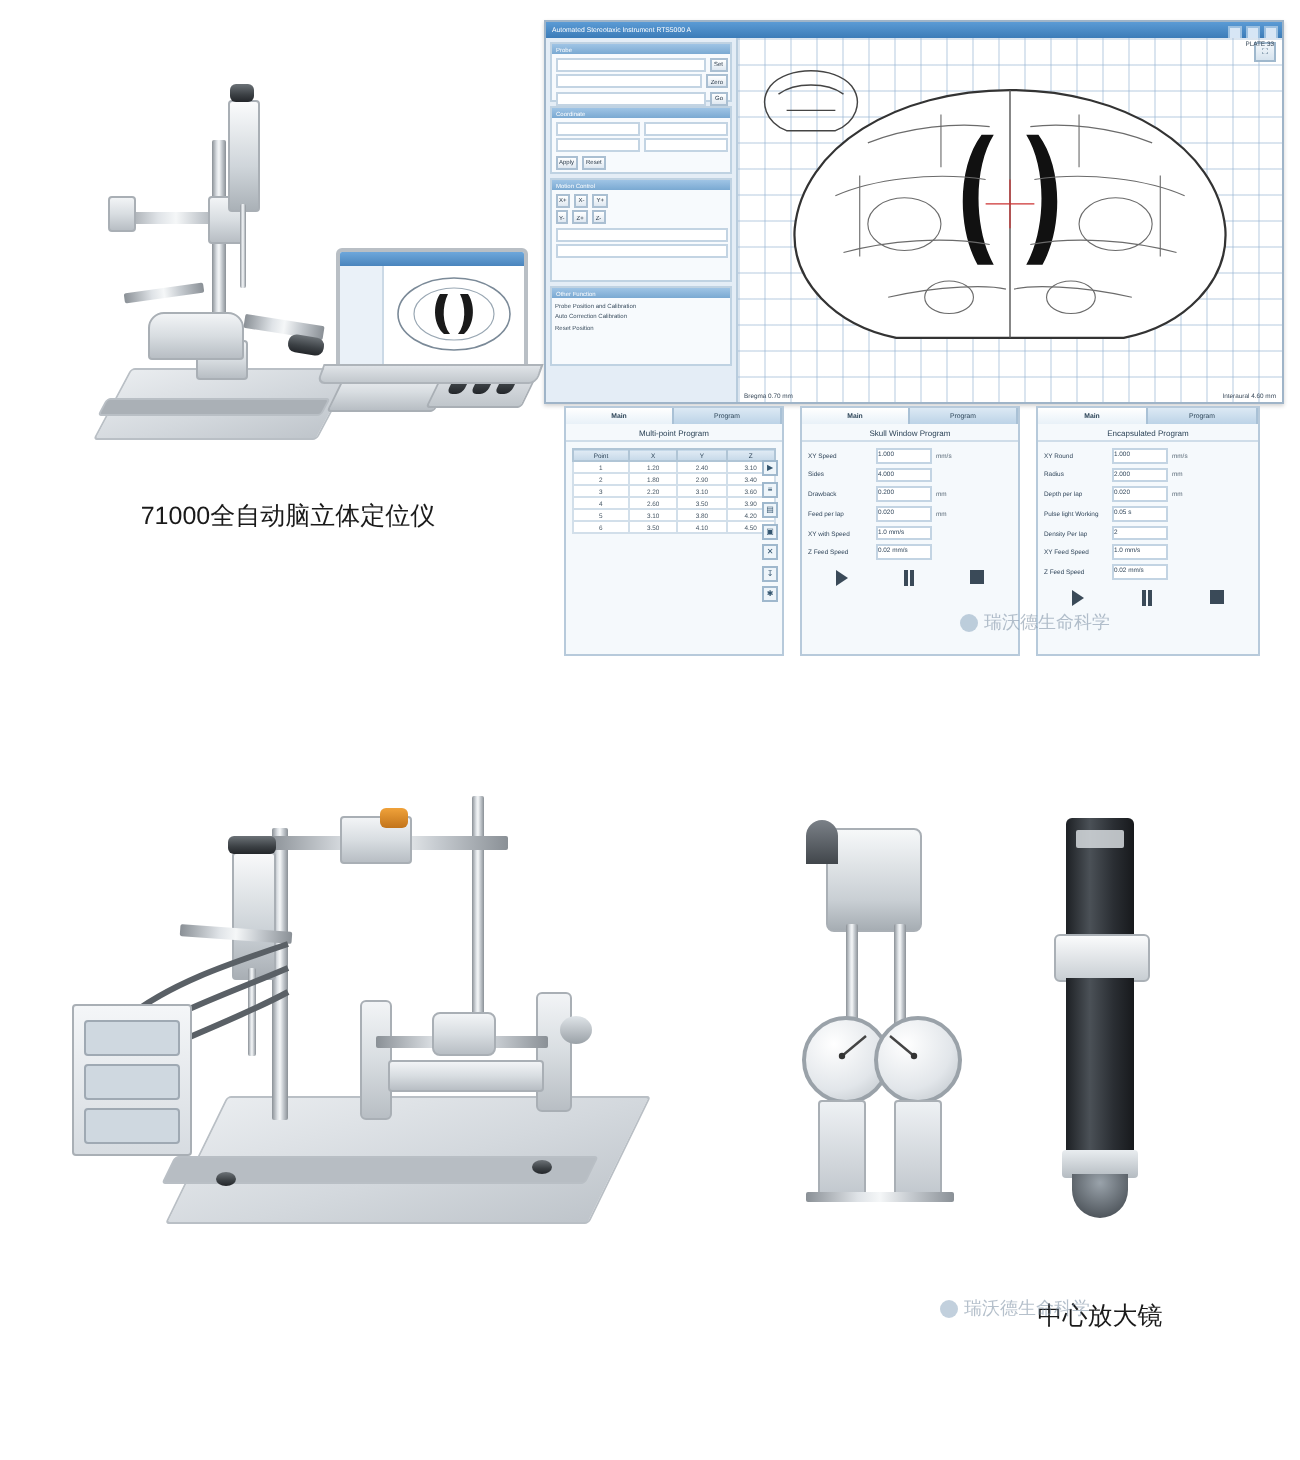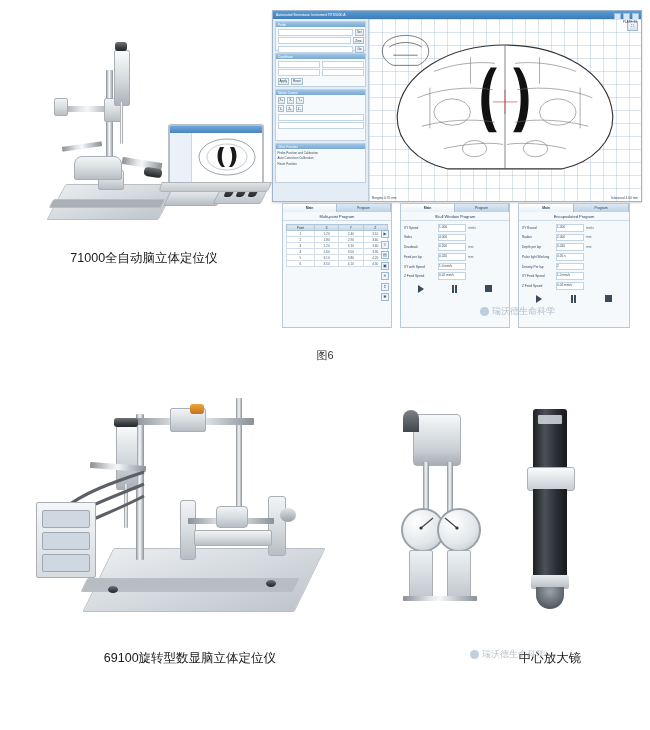--- a/index.html
+++ b/index.html
@@ -541,21 +541,20 @@
         <span class="stop-ic"></span>
       </div>
     </div>
   </div>
 
   <div class="watermark" style="left:480px;top:305px;">
     <span class="wm-dot"></span>
     <span>瑞沃德生命科学</span>
   </div>
 
-  <div class="fig-caption" style="top:348px;">图6</div>
 </div>
 
 <div id="fig7">
 
   <div style="position:absolute;left:30px;top:10px;width:330px;height:250px;">
 
     <div class="base-plate" style="left:68px;top:168px;width:210px;height:62px;transform:skewX(-26deg);"></div>
     <div class="base-plate" style="left:54px;top:198px;width:210px;height:12px;transform:skewX(-26deg);background:#b7bdc3;"></div>
     <div class="dark-knob" style="left:78px;top:206px;width:10px;height:7px;border-radius:50%;"></div>
     <div class="dark-knob" style="left:236px;top:200px;width:10px;height:7px;border-radius:50%;"></div>
@@ -585,21 +584,20 @@
       <path d="M100 16 C72 28, 42 38, 18 54" stroke="#5a6066" stroke-width="3" fill="none"></path>
       <path d="M100 28 C74 42, 44 52, 18 66" stroke="#5a6066" stroke-width="3" fill="none"></path>
     </svg>
 
     <div class="metal-block" style="left:6px;top:122px;width:58px;height:74px;background:linear-gradient(180deg,#f4f6f8,#d7dce1);"></div>
     <div style="position:absolute;left:12px;top:130px;width:46px;height:16px;background:#cfd8e0;border:1px solid #9fa9b3;border-radius:2px;"></div>
     <div style="position:absolute;left:12px;top:152px;width:46px;height:16px;background:#cfd8e0;border:1px solid #9fa9b3;border-radius:2px;"></div>
     <div style="position:absolute;left:12px;top:174px;width:46px;height:16px;background:#cfd8e0;border:1px solid #9fa9b3;border-radius:2px;"></div>
   </div>
 
-  <div class="label-cn" style="left:50px;top:280px;width:280px;">69100旋转型数显脑立体定位仪</div>
 
   <div style="position:absolute;left:385px;top:40px;width:110px;height:210px;">
     <div class="metal-block" style="left:28px;top:4px;width:46px;height:50px;background:linear-gradient(180deg,#f6f8f9,#c9cfd4 70%,#a6adb3);border-radius:4px;"></div>
     <div class="dark-knob" style="left:18px;top:0px;width:16px;height:22px;border-radius:8px 8px 0 0;background:linear-gradient(180deg,#7b8188,#41464b);"></div>
     <div class="metal-rod" style="left:38px;top:52px;width:6px;height:54px;"></div>
     <div class="metal-rod" style="left:62px;top:52px;width:6px;height:54px;"></div>
 
     <div style="position:absolute;left:16px;top:98px;width:40px;height:40px;border-radius:50%;background:radial-gradient(circle at 35% 30%,#ffffff,#e2e6ea 60%,#b9c0c6);border:2px solid #9aa2a9;"></div>
     <div style="position:absolute;left:52px;top:98px;width:40px;height:40px;border-radius:50%;background:radial-gradient(circle at 35% 30%,#ffffff,#e2e6ea 60%,#b9c0c6);border:2px solid #9aa2a9;"></div>
     <svg width="110" height="50" style="position:absolute;left:0;top:96px;">

